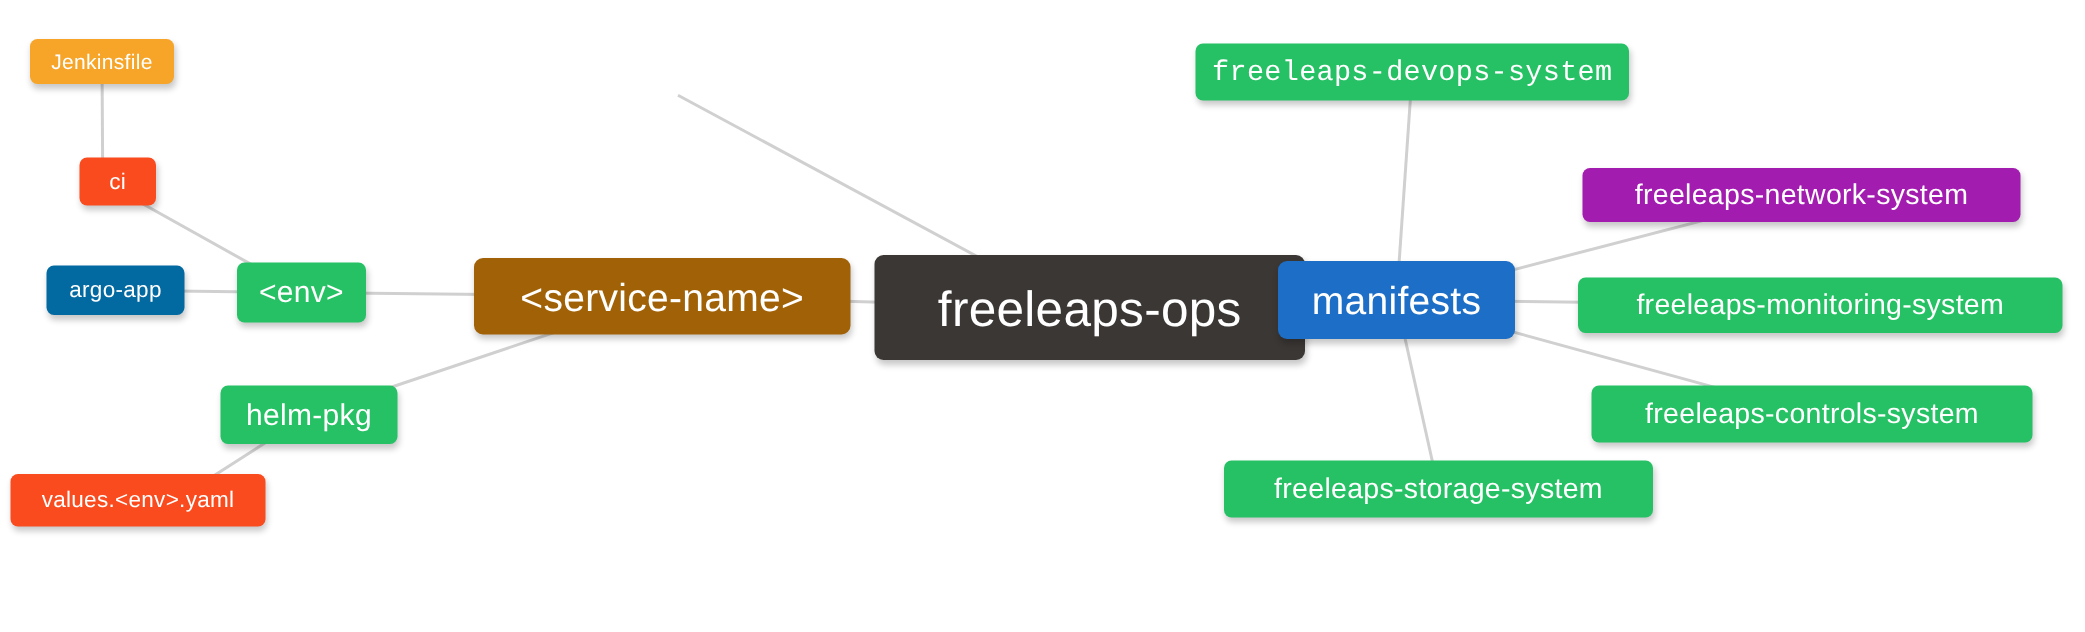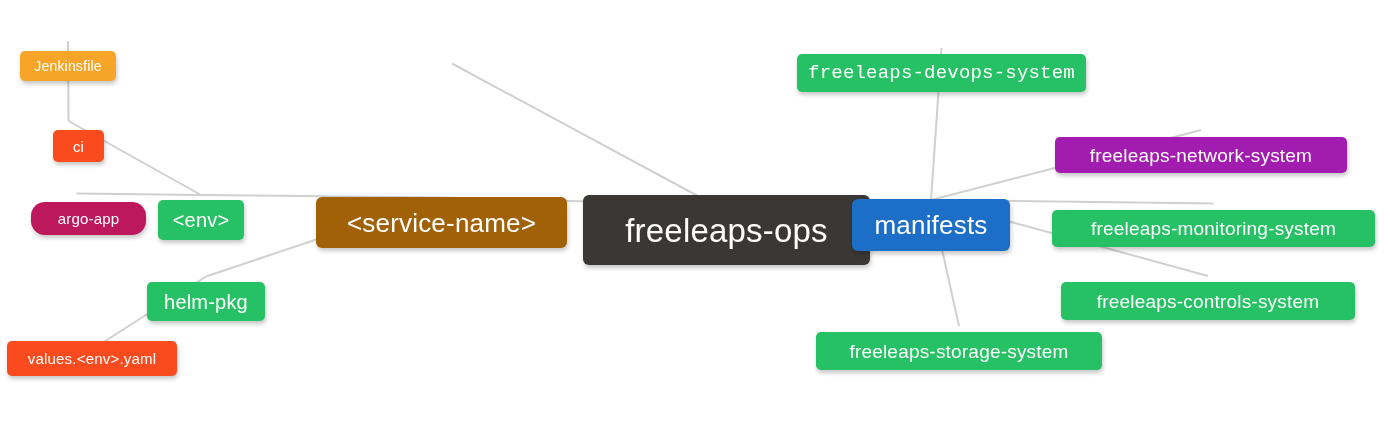--- a/index.html
+++ b/index.html
@@ -14,21 +14,20 @@
   .node{
     position:absolute;
     display:flex;align-items:center;justify-content:center;
     color:#fff;
     border-radius:5px;
     box-shadow:1px 3px 4px rgba(0,0,0,0.22);
     white-space:nowrap;
     z-index:1;
     line-height:1;
     letter-spacing:0.2px;
-    margin-top:25px;
   }
   .node.big{border-radius:6px;}
 </style>
 </head>
 <body>
 
 <div class="stage">
 
   <svg class="edges" width="1390" height="421" viewBox="0 0 1390 421">
       <line x1="68" y1="41" x2="68.5" y2="121" stroke="#D0D0D0" stroke-width="2"></line>
@@ -44,21 +43,21 @@
       <line x1="931" y1="200" x2="1201" y2="130" stroke="#D0D0D0" stroke-width="2"></line>
       <line x1="931" y1="200" x2="1213.5" y2="203.5" stroke="#D0D0D0" stroke-width="2"></line>
       <line x1="931" y1="200" x2="1208" y2="276" stroke="#D0D0D0" stroke-width="2"></line>
       <line x1="931" y1="200" x2="959" y2="326" stroke="#D0D0D0" stroke-width="2"></line>
     </svg>
 
   <div class="node" id="node-jenkinsfile" style="left: 20px; top: 26px; width: 96px; height: 30px; font-size: 14px; background: rgb(247, 165, 41); color: rgb(255, 255, 255);">Jenkinsfile</div>
 
   <div class="node" id="node-ci" style="left: 53px; top: 105px; width: 51px; height: 32px; font-size: 15px; background: rgb(250, 75, 30); color: rgb(255, 255, 255);">ci</div>
 
-  <div class="node" id="node-argo-app" style="left: 31px; top: 177px; width: 115px; height: 33px; font-size: 15px; background: #be185d; color: rgb(255, 255, 255); border-radius: 14px;">argo-app</div>
+  <div class="node" id="node-argo-app" style="left: 31px; top: 177px; width: 92px; height: 33px; font-size: 15px; background: #0369a1; color: rgb(255, 255, 255);">argo-app</div>
 
   <div class="node" id="node-env" style="left: 158px; top: 175px; width: 86px; height: 40px; font-size: 20px; background: rgb(37, 193, 100); color: rgb(255, 255, 255);">&lt;env&gt;</div>
 
 
   <div class="node big" id="node-service-name" style="left: 316px; top: 172px; width: 251px; height: 51px; font-size: 26px; background: #a16207; color: rgb(255, 255, 255);">&lt;service-name&gt;</div>
 
   <div class="node big" id="node-freeleaps-ops" style="left: 583px; top: 170px; width: 287px; height: 70px; font-size: 33px; background: rgb(59, 55, 53); color: #ffffff;">freeleaps-ops</div>
 
   <div class="node big" id="node-manifests" style="left: 852px; top: 174px; width: 158px; height: 52px; font-size: 26px; background: rgb(29, 110, 198); color: rgb(255, 255, 255);">manifests</div>
 

